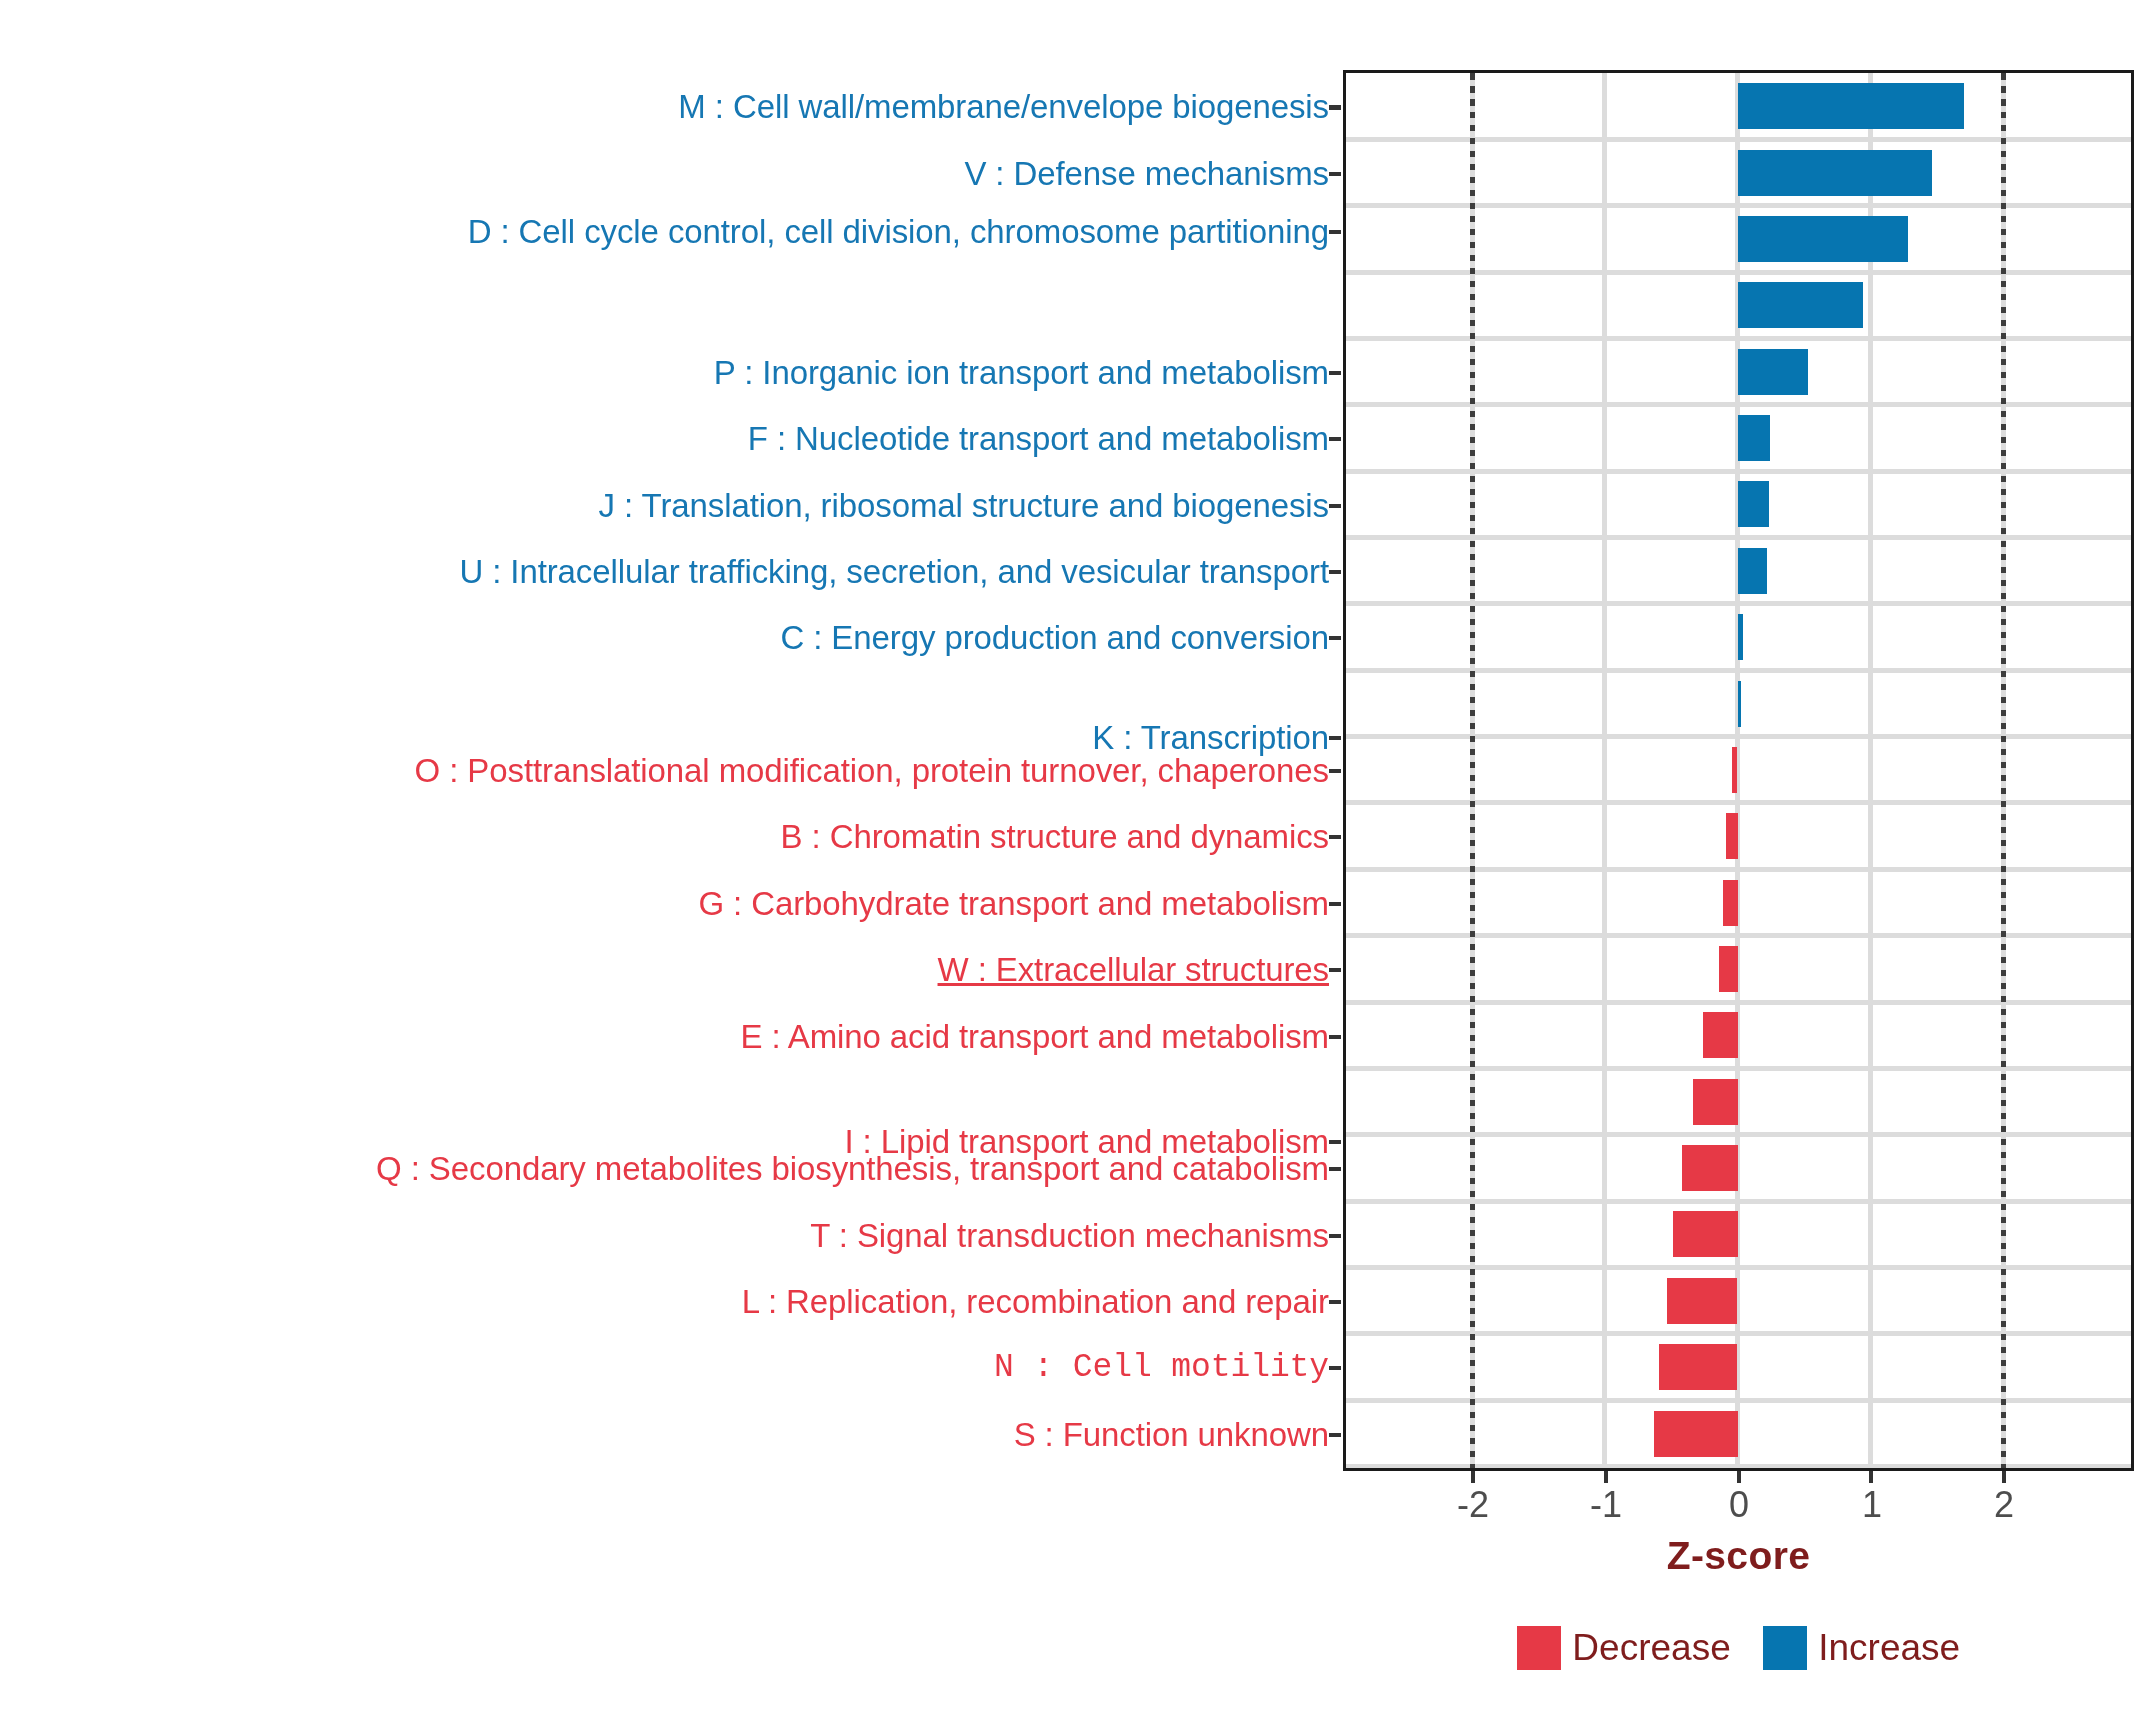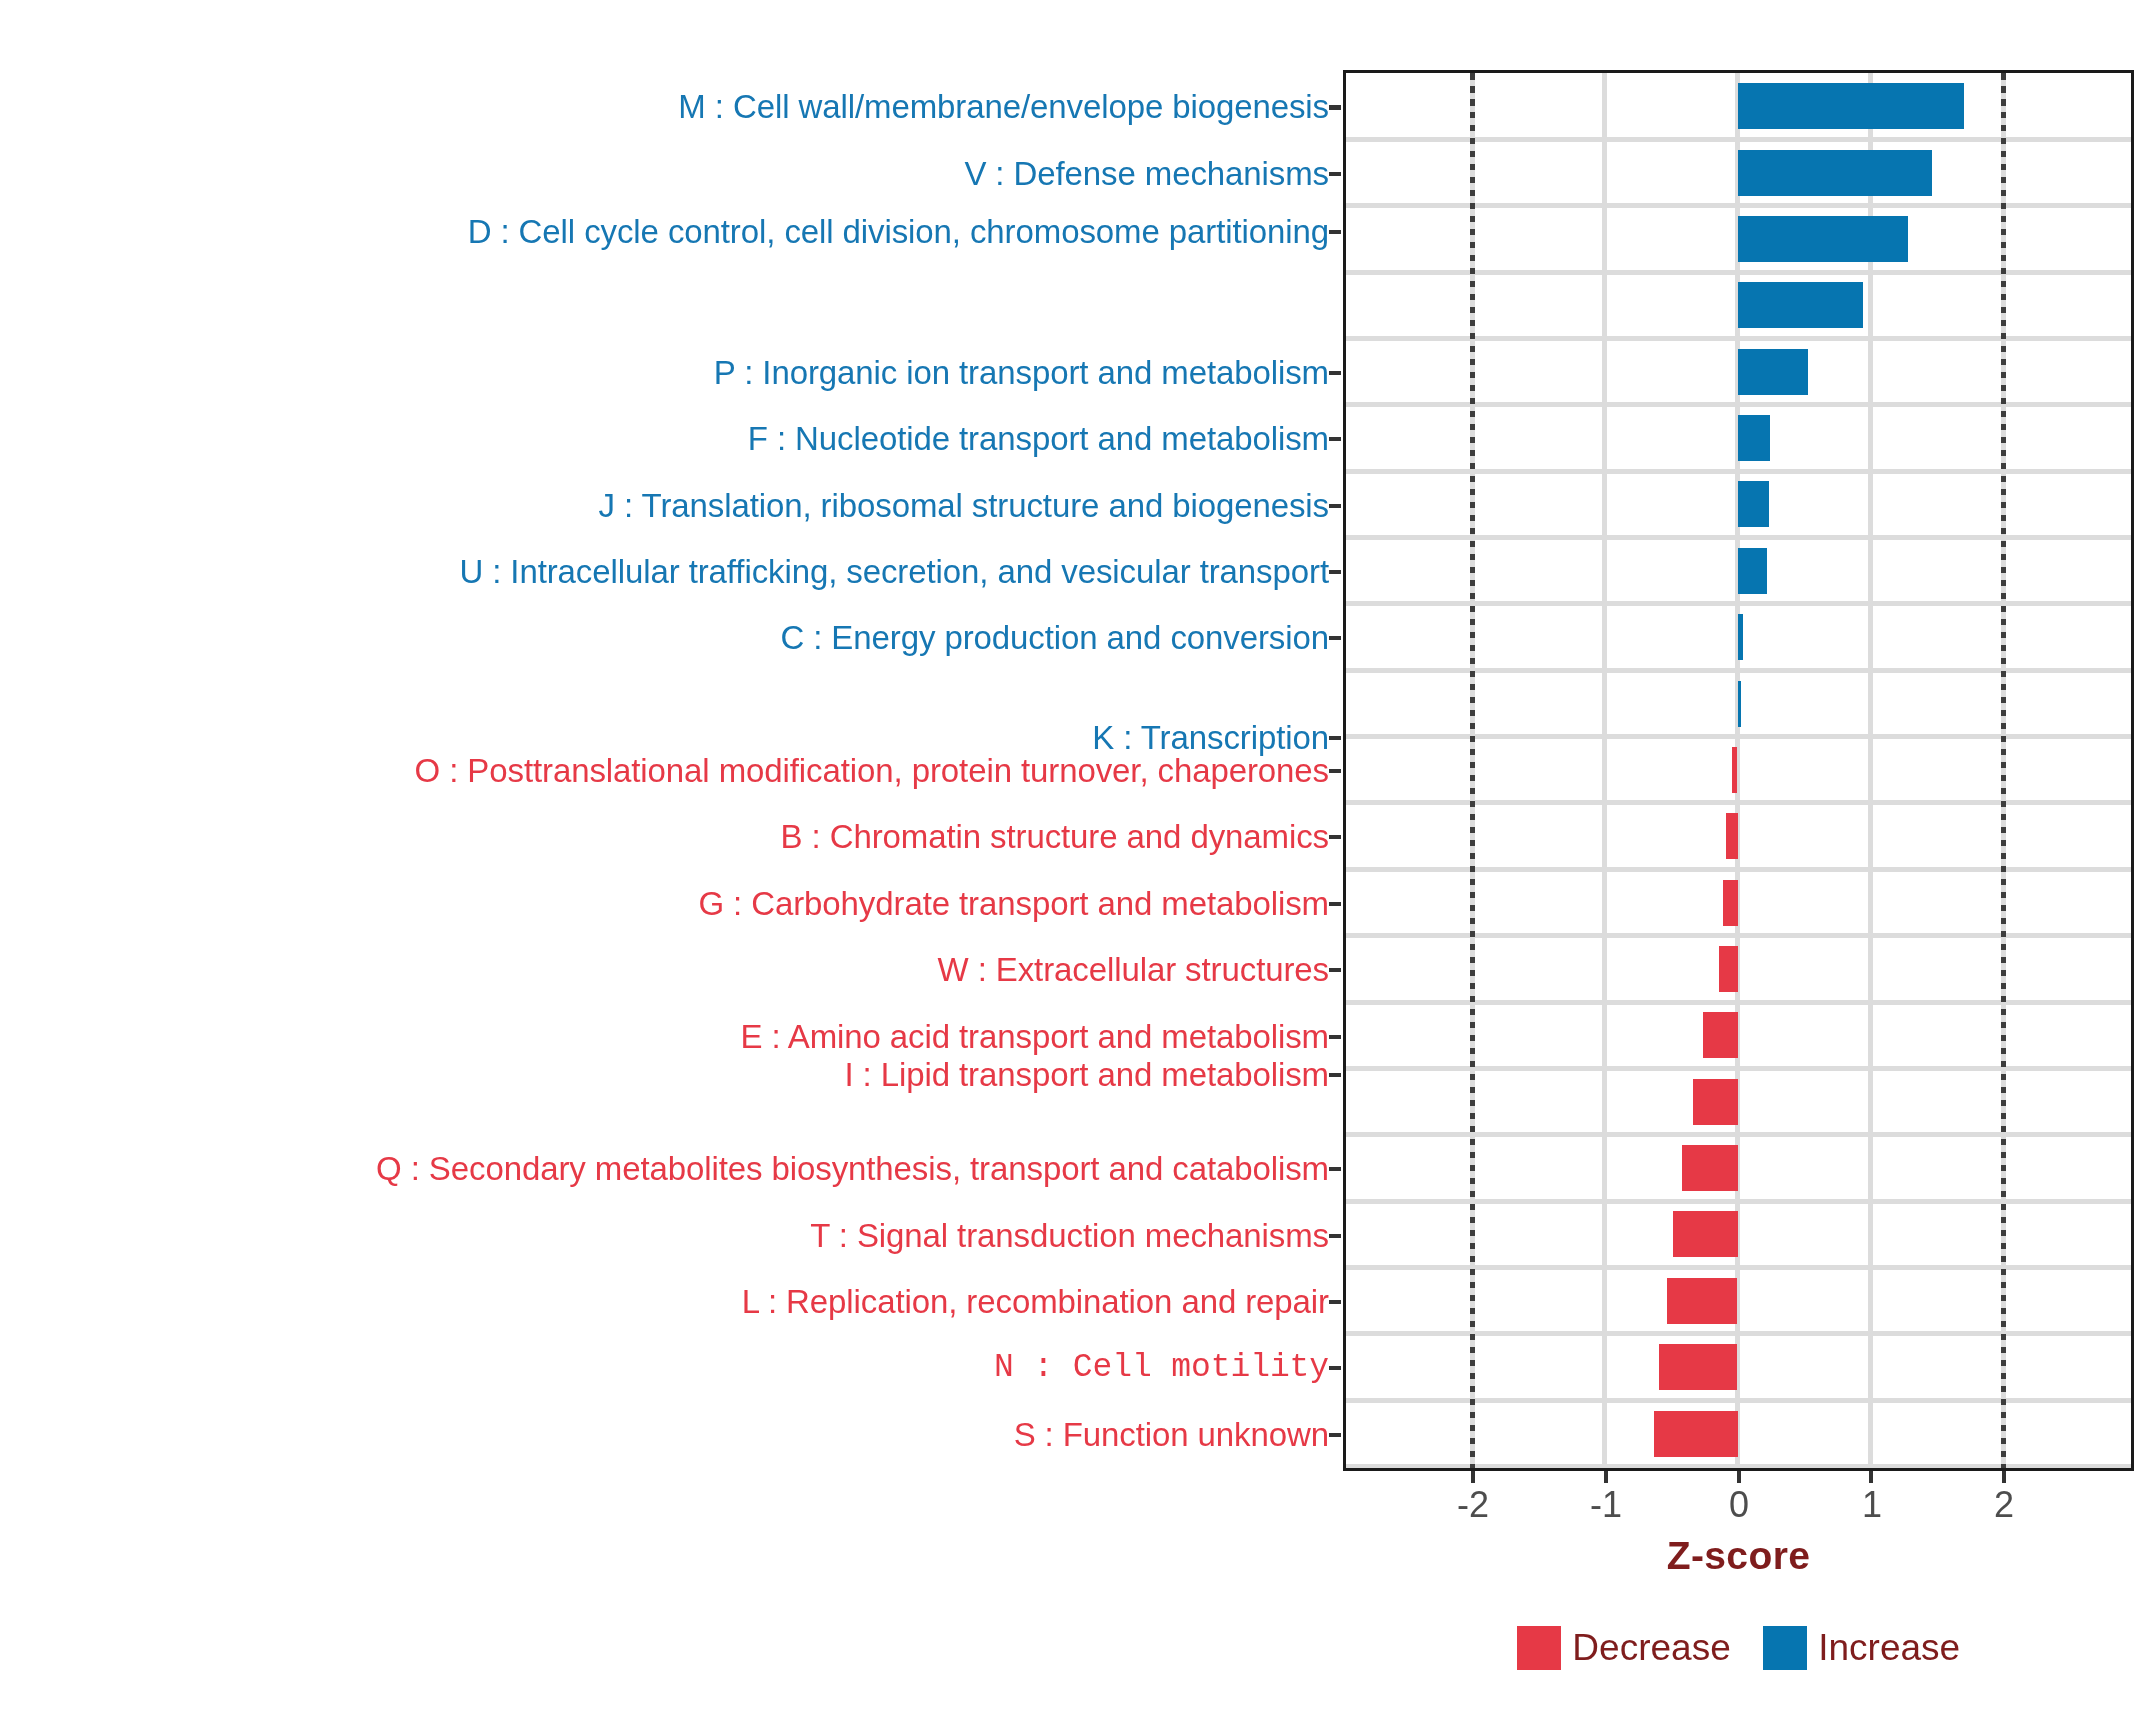--- a/index.html
+++ b/index.html
@@ -166,23 +166,23 @@
       <div class="ylabel inc" style="top: 128px;">D : Cell cycle control, cell division, chromosome partitioning<div class="ytick"></div></div>
       <div class="ylabel inc" style="top: 269px;">P : Inorganic ion transport and metabolism<div class="ytick"></div></div>
       <div class="ylabel inc" style="top: 335px;">F : Nucleotide transport and metabolism<div class="ytick"></div></div>
       <div class="ylabel inc" style="top: 402px;">J : Translation, ribosomal structure and biogenesis<div class="ytick"></div></div>
       <div class="ylabel inc" style="top: 468px;">U : Intracellular trafficking, secretion, and vesicular transport<div class="ytick"></div></div>
       <div class="ylabel inc" style="top: 534px;">C : Energy production and conversion<div class="ytick"></div></div>
       <div class="ylabel inc" style="top: 634px;">K : Transcription<div class="ytick"></div></div>
       <div class="ylabel dec" style="top: 667px;">O : Posttranslational modification, protein turnover, chaperones<div class="ytick"></div></div>
       <div class="ylabel dec" style="top: 733px;">B : Chromatin structure and dynamics<div class="ytick"></div></div>
       <div class="ylabel dec" style="top: 800px;">G : Carbohydrate transport and metabolism<div class="ytick"></div></div>
-      <div class="ylabel dec" style="top: 866px;">W : Extracellular structures<div class="ytick"></div></div>
+      <div class="ylabel dec" style="top: 866px; text-decoration: underline;">W : Extracellular structures<div class="ytick"></div></div>
       <div class="ylabel dec" style="top: 933px;">E : Amino acid transport and metabolism<div class="ytick"></div></div>
-      <div class="ylabel dec" style="top: 971px; margin-left: 16px;">I : Lipid transport and metabolism<div class="ytick"></div></div>
+      <div class="ylabel dec" style="top: 1038px; margin-left: 16px;">I : Lipid transport and metabolism<div class="ytick"></div></div>
       <div class="ylabel dec" style="top: 1065px;">Q : Secondary metabolites biosynthesis, transport and catabolism<div class="ytick"></div></div>
       <div class="ylabel dec" style="top: 1132px;">T : Signal transduction mechanisms<div class="ytick"></div></div>
       <div class="ylabel dec" style="top: 1198px;">L : Replication, recombination and repair<div class="ytick"></div></div>
       <div class="ylabel dec" style="top: 1264px; font-family: Liberation Mono, monospace;">N : Cell motility<div class="ytick"></div></div>
       <div class="ylabel dec" style="top: 1331px;">S : Function unknown<div class="ytick"></div></div>
     </div>
 
   <div id="panel">
     <div id="panel-inner">
         <div class="grid-v" style="left: 124px;"></div>

